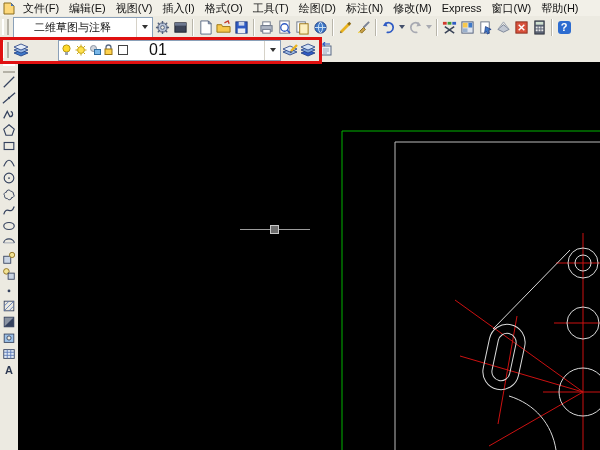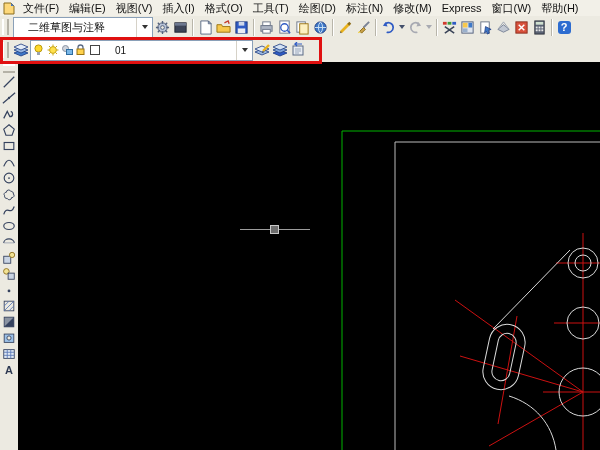--- a/index.html
+++ b/index.html
@@ -16,24 +16,24 @@
   .grip{width:3px;height:16px;border-left:2px solid #fff;border-right:2px solid #b5b2a7;margin:0 3px 0 2px;flex:0 0 auto;}
   .sep{width:1px;height:17px;background:#b8b5aa;box-shadow:1px 0 0 #fff;margin:0 3px;flex:0 0 auto;}
   .tbtn{width:18px;height:18px;display:flex;align-items:center;justify-content:center;flex:0 0 auto;}
   .tbtn svg{display:block;}
   .ddarrow{width:9px;height:18px;display:flex;align-items:center;justify-content:center;flex:0 0 auto;}
   .tri{width:0;height:0;border-left:3px solid transparent;border-right:3px solid transparent;border-top:4px solid #43506b;}
   .tri.dim{border-top-color:#a8aab2;}
   
   .combo{height:19px;background:#fff;border:1px solid #8aa0b8;display:flex;align-items:center;font-size:11px;color:#111;}
   .ws-combo{width:138px;margin-left:1px;}
-  .combo .val{flex:1;padding-left:14px;white-space:nowrap;overflow:hidden;}
+  .combo .val{flex:1;padding-left:20px;white-space:nowrap;overflow:hidden;}
   .chev{width:15px;height:100%;display:flex;align-items:center;justify-content:center;border-left:1px solid #d6d2c8;}
   .chev .tri{border-top-color:#333;}
-  .layer-combo{width:221px;font-size:10px;}
+  .layer-combo{width:221px;font-size:16px;margin-left:28px;}
   .lic{width:13px;height:13px;display:flex;align-items:center;justify-content:center;flex:0 0 auto;margin-left:1px;}
   
   .redbox{position:absolute;left:0;top:37px;width:322px;height:27px;border:3px solid #e01010;
           box-sizing:border-box;z-index:30;pointer-events:none;}
   
   .leftbar{position:absolute;left:0;top:62px;width:18px;height:388px;background:#eceae1;
            border-right:1px solid #b5b2a7;display:flex;flex-direction:column;align-items:center;}
   .leftbar .hgrip{height:5px;width:12px;border-top:2px solid #fff;border-bottom:2px solid #b5b2a7;margin:2px 0 1px;}
   .dbtn{width:16px;height:16px;display:flex;align-items:center;justify-content:center;flex:0 0 auto;}
   .glyphA{font-size:11px;font-weight:bold;color:#2e3a52;line-height:1;}

